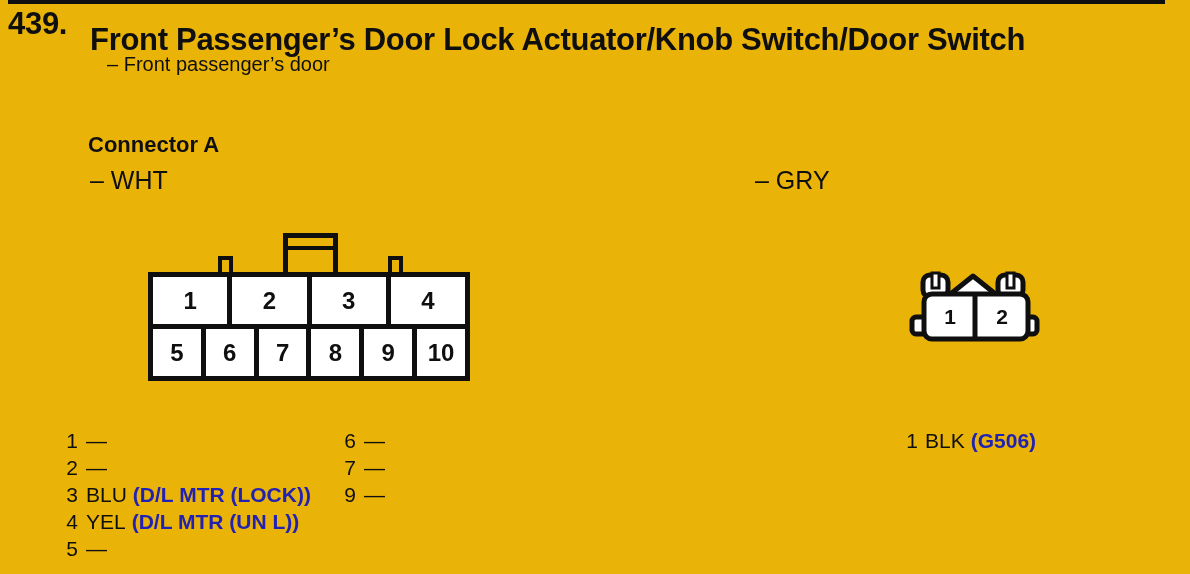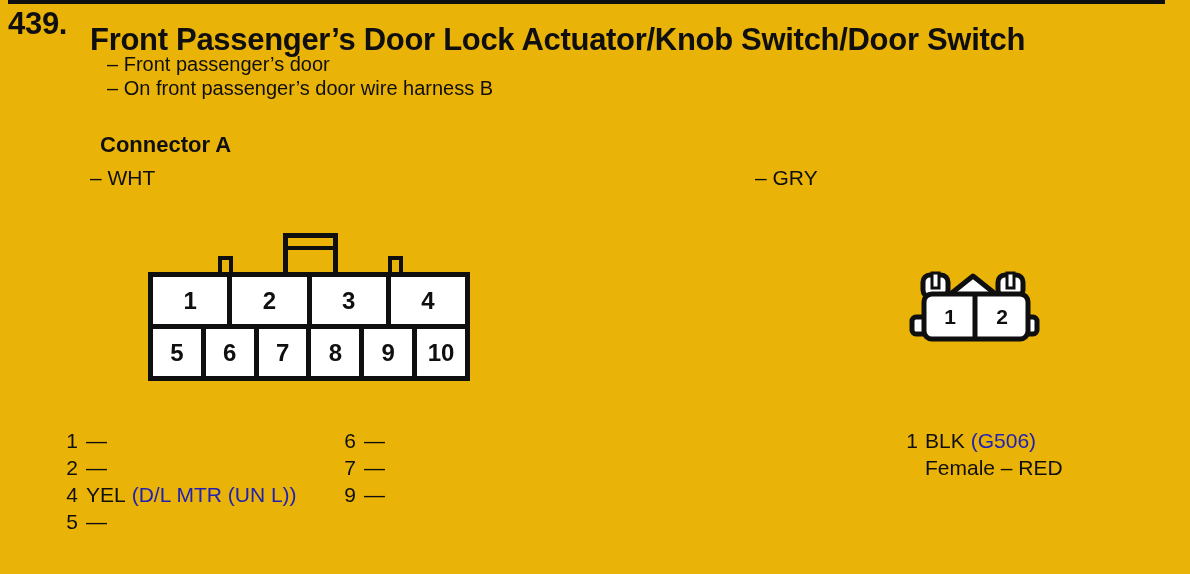--- a/index.html
+++ b/index.html
@@ -9,22 +9,22 @@
   .top-rule{position:absolute;left:8px;top:0;width:1157px;height:4px;background:#0f0f0f;}
 
   .title-row{position:absolute;left:8px;top:6px;width:1175px;white-space:nowrap;
              font-weight:bold;font-size:31px;letter-spacing:-0.3px;}
   .title-row .section-num{position:absolute;left:0;top:0;}
   .title-row .title-text{position:absolute;left:82px;top:16px;}
 
   .notes{position:absolute;left:92px;top:52px;font-size:20px;line-height:24px;margin-left:15px;}
 
   .conn-head{position:absolute;font-weight:bold;font-size:22px;white-space:nowrap;}
-  .conn-note{position:absolute;font-size:21px;white-space:nowrap;}
-  .head-a{left:100px;top:132px;} .note-a{left:90px;top:166px;}
+  .conn-note{position:absolute;font-size:25px;white-space:nowrap;}
+  .head-a{left:88px;top:132px;} .note-a{left:90px;top:166px;}
   .head-b{left:755px;top:132px;} .note-b{left:755px;top:166px;}
 
   
   .connA{position:absolute;left:148px;top:233px;width:322px;height:148px;}
   .connA .tab-center{position:absolute;left:135px;top:0;width:55px;height:41px;
                      border:5px solid #0f0f0f;border-bottom:none;box-sizing:border-box;}
   .connA .tab-center .ridge{height:8px;border-bottom:4px solid #0f0f0f;}
   .connA .tab-sm{position:absolute;top:23px;width:15px;height:18px;
                  border:4px solid #0f0f0f;border-bottom:none;box-sizing:border-box;}
   .connA .tab-sm.left{left:70px;} .connA .tab-sm.right{left:240px;}
@@ -41,39 +41,38 @@
   .connB{position:absolute;left:903px;top:262px;width:140px;height:85px;}
   .connB-labels{position:absolute;left:924px;top:294px;width:104px;height:45px;display:flex;}
   .connB-labels span{flex:1;display:flex;align-items:center;justify-content:center;
                      font-weight:bold;font-size:21px;}
 
   
   .pinlist{position:absolute;font-size:21px;line-height:27px;white-space:nowrap;}
   .pl-a1{left:64px;top:427px;} .pl-a2{left:330px;top:427px;} .pl-b{left:905px;top:427px;}
   .pin-num{display:inline-block;text-align:right;margin-right:8px;}
   .pl-a1 .pin-num{width:14px;} .pl-a2 .pin-num{width:26px;} .pl-b .pin-num{width:13px;margin-right:7px;}
-  .pin-circuit{margin-left:6px;}
+  .pin-circuit{margin-left:6px;font-weight:bold;}
 </style>
 </head>
 <body>
 
 <div class="page">
 
   <div class="top-rule"></div>
 
   <div class="title-row">
     <span class="section-num">439.</span>
     <span class="title-text">Front Passenger’s Door Lock Actuator/Knob Switch/Door Switch</span>
   </div>
 
   <div class="notes">
 
       <div>– Front passenger’s door</div>
 
-      <div>– On front passenger’s door wire harness B</div>
     </div>
 
   <div class="conn-head head-a">Connector A</div>
   <div class="conn-note note-a">– WHT</div>
 
   <div class="conn-note note-b">– GRY</div>
 
   <div class="connA">
     <div class="tab-center">
       <div class="ridge"></div>
@@ -131,20 +130,23 @@
   <div class="pinlist pl-a1">
 
       <div>
         <span class="pin-num">1</span><span class="pin-wire">—</span><span class="pin-circuit" style="color: rgb(34, 34, 178);"></span>
       </div>
 
       <div>
         <span class="pin-num">2</span><span class="pin-wire">—</span><span class="pin-circuit" style="color: rgb(34, 34, 178);"></span>
       </div>
 
+      <div>
+        <span class="pin-num">3</span><span class="pin-wire">BLU</span><span class="pin-circuit" style="color: rgb(34, 34, 178);">(D/L MTR (LOCK))</span>
+      </div>
 
       <div>
         <span class="pin-num">4</span><span class="pin-wire">YEL</span><span class="pin-circuit" style="color: rgb(34, 34, 178); text-align: center;">(D/L MTR (UN L))</span>
       </div>
 
       <div>
         <span class="pin-num">5</span><span class="pin-wire">—</span><span class="pin-circuit" style="color: rgb(34, 34, 178);"></span>
       </div>
     </div>
 
@@ -165,19 +167,16 @@
 
     </div>
 
   <div class="pinlist pl-b">
 
       <div>
         <span class="pin-num">1</span><span class="pin-wire">BLK</span><span class="pin-circuit" style="color: rgb(34, 34, 178);">(G506)</span>
       </div>
 
 
-      <div>
-        <span class="pin-num"></span><span class="pin-wire">Female – RED</span><span class="pin-circuit" style="color: rgb(34, 34, 178);"></span>
-      </div>
 
     </div>
 
 </div>
 
 </body></html>

